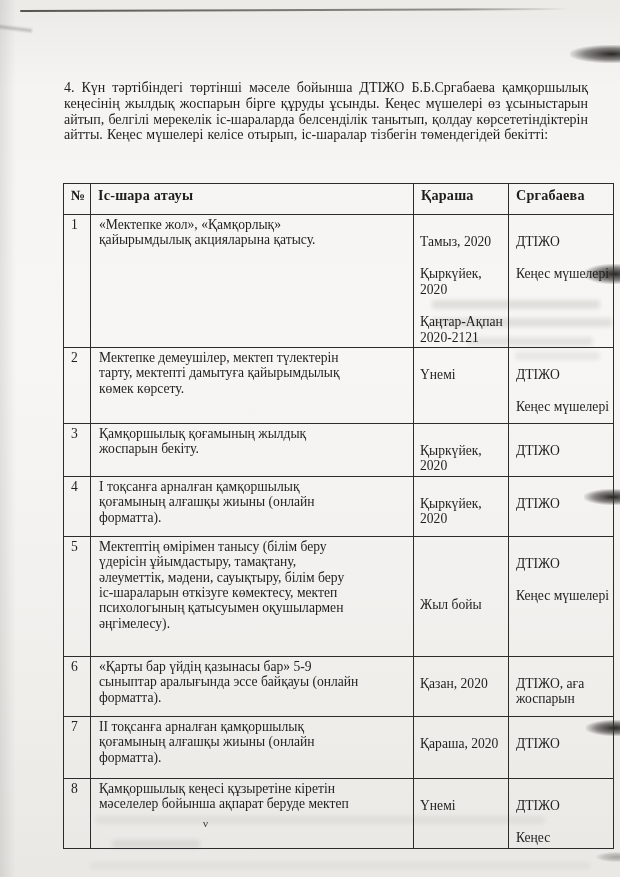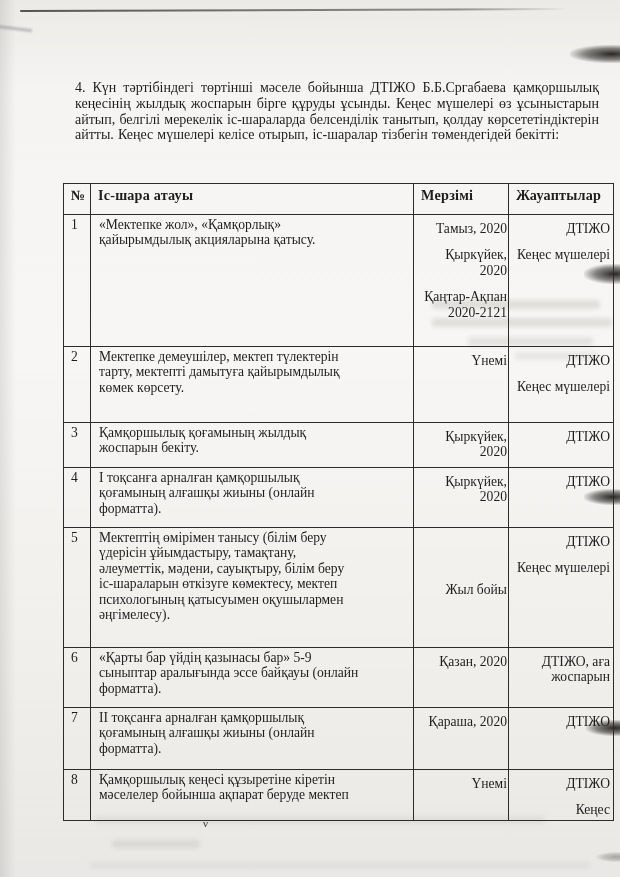--- a/index.html
+++ b/index.html
@@ -46,21 +46,21 @@
     filter:blur(2px);border-radius:3px;
   }
   .b1{left:432px;top:300px;width:168px;height:9px;}
   .b2{left:432px;top:318px;width:180px;height:9px;}
   .b3{left:468px;top:337px;width:125px;height:9px;opacity:.85;}
   .b4{left:515px;top:352px;width:85px;height:8px;opacity:.7;}
   .b5{left:95px;top:816px;width:450px;height:8px;opacity:.55;}
   .b6{left:112px;top:840px;width:88px;height:8px;opacity:.8;}
   .b7{left:90px;top:862px;width:500px;height:7px;opacity:.45;}
   .intro{
-    position:absolute;left:75px;top:80px;width:524px;margin:0;
+    position:absolute;left:64px;top:80px;width:524px;margin:0;
     text-align:justify;font-size:14px;line-height:15.8px;
     color:var(--ink);word-spacing:0.6px;
   }
   .doc-table{
     position:absolute;left:63px;top:183px;width:550px;
     border-collapse:collapse;table-layout:fixed;
     font-size:13.6px;line-height:15.4px;color:var(--ink);
   }
   .doc-table th,.doc-table td{
     border:1.5px solid var(--border);
@@ -72,21 +72,21 @@
     font-weight:bold;font-size:14.2px;height:24px;
     padding-top:4px;letter-spacing:0.2px;
   }
   .col-num{width:27px;}
   .col-activity{width:323px;}
   .col-term{width:95px;}
   .col-resp{width:105px;}
   td.col-activity{padding-left:8px;padding-right:16px;}
   td.col-term{padding-left:6px;padding-right:1px;}
   td.col-resp{padding-left:7px;}
-  .doc-table td p{margin:4px 0 11px 0;text-align:right;}
+  .doc-table td p{margin:17px 0 11px 0;}
   .doc-table td p:last-child{margin-bottom:0;}
   tbody tr:nth-child(1){height:132px;}
   tbody tr:nth-child(2){height:76px;}
   tbody tr:nth-child(3){height:45px;}
   tbody tr:nth-child(4){height:60px;}
   tbody tr:nth-child(5){height:120px;}
   tbody tr:nth-child(6){height:60px;}
   tbody tr:nth-child(7){height:62px;}
   tbody tr:nth-child(8){height:48px;}
   tbody tr:nth-child(5) td.col-term{vertical-align:middle;}
@@ -123,22 +123,22 @@
     <colgroup>
       <col class="col-num">
       <col class="col-activity">
       <col class="col-term">
       <col class="col-resp">
     </colgroup>
     <thead>
       <tr>
         <th class="col-num">№</th>
         <th class="col-activity">Іс-шара атауы</th>
-        <th class="col-term">Мерзімі</th>
-        <th class="col-resp">Жауаптылар</th>
+        <th class="col-term">Қараша</th>
+        <th class="col-resp">Сргабаева</th>
       </tr>
     </thead>
     <tbody>
         <tr>
           <td class="col-num">1</td>
           <td class="col-activity">«Мектепке жол», «Қамқорлық»<br>қайырымдылық акцияларына қатысу.</td>
           <td class="col-term">
             <p>Тамыз, 2020</p>
             <p>Қыркүйек, 2020</p>
             <p>Қаңтар-Ақпан 2020-2121</p>

